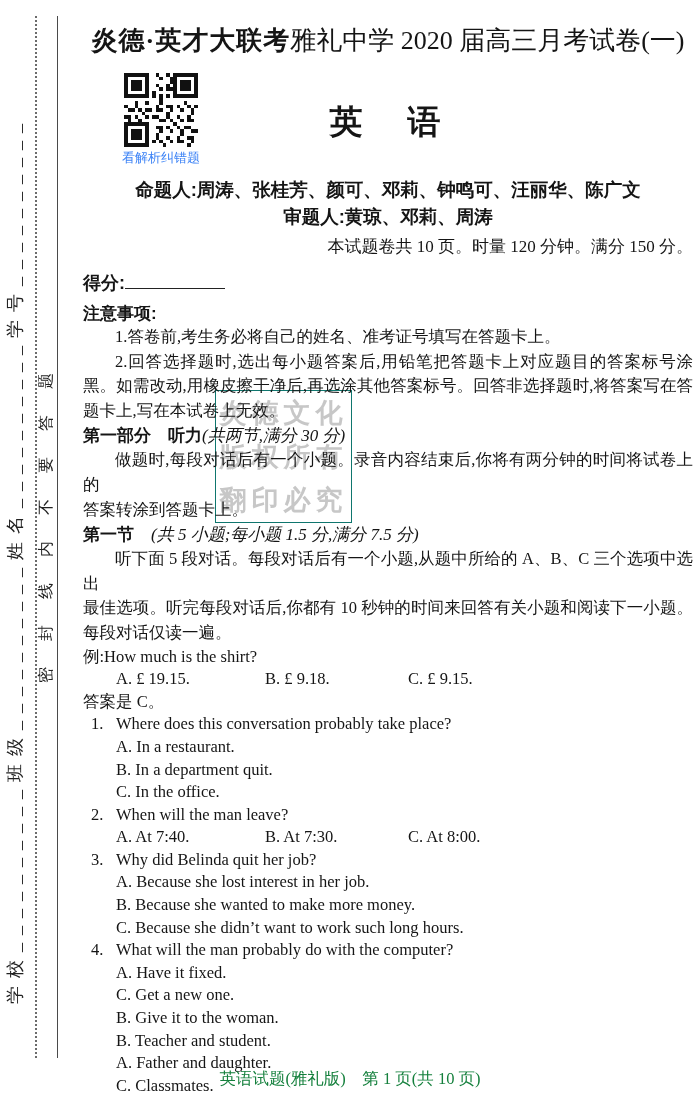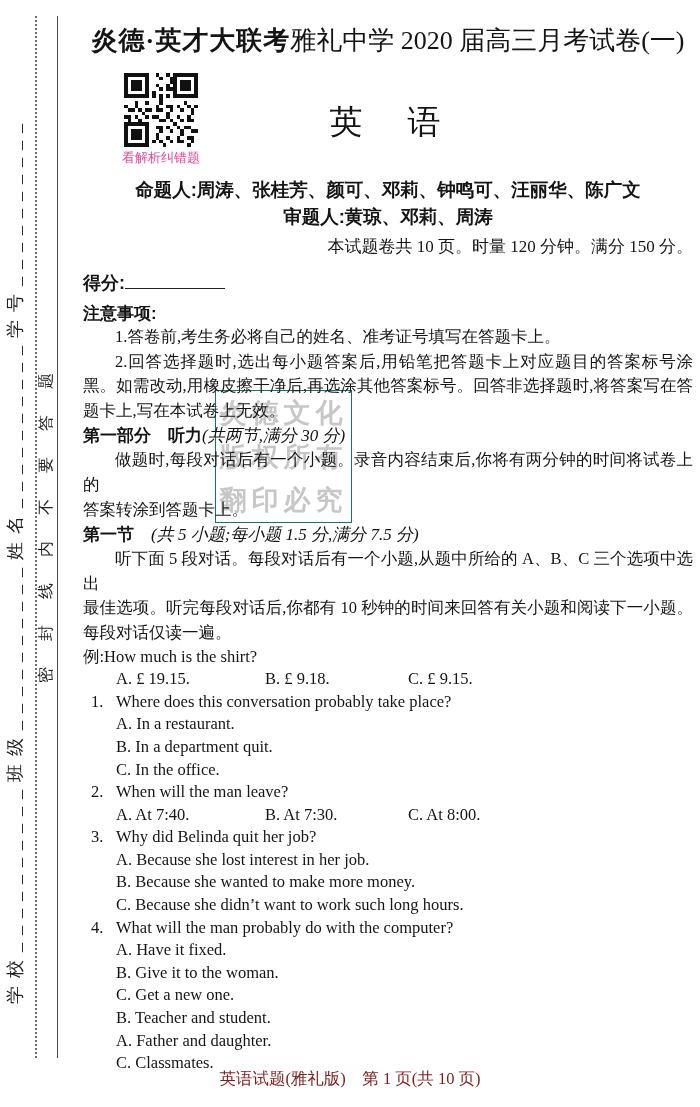--- a/index.html
+++ b/index.html
@@ -23,28 +23,28 @@
   
   .watermark { position:absolute; left:215px; top:390px; width:137px; height:133px;
                border:1px solid #0f766e; z-index:0; color:#c7c7c7;
                display:flex; flex-direction:column; justify-content:space-between;
                text-align:center; font-weight:700; padding:2px 0; box-sizing:border-box; }
   .watermark div { font-size:27px; line-height:40px; letter-spacing:5px; white-space:nowrap; }
 
   
   .qr-box { position:absolute; left:124px; top:73px; width:74px; height:74px; }
   .qr-caption { position:absolute; left:111px; top:149px; width:100px;
-                text-align:center; font-size:13px; color:#ec4899; }
+                text-align:center; font-size:13px; color:#3b82f6; }
 
   
   .content { position:relative; z-index:1; padding:0 7px 0 62px;margin-left:21px; }
   .title { margin-top:23px; font-size:26px; line-height:35px; text-align:center;
            white-space:nowrap; }
   .brand { font-weight:900; letter-spacing:1px; }
-  .subject { margin-top:44px; font-size:33px; line-height:40px; font-weight:400;
+  .subject { margin-top:44px; font-size:33px; line-height:40px; font-weight:700;
              text-align:center; letter-spacing:6px; }
   .setters,.reviewers { font-size:18.5px; line-height:27px; font-weight:700;
                         text-align:center; }
   .setters { margin-top:34px; }
   .info { margin-top:6px; font-size:17px; line-height:22px; text-align:right; }
   .score-row { margin-top:14px; line-height:22px; text-align:left;
                padding-right:10px; font-size:18px; font-weight:700; }
   .score-blank { display:inline-block; width:100px; height:5px;
                  border-bottom:1.6px solid #222; }
   .notice-head { margin-top:9px; font-size:17px; line-height:22px; font-weight:700; }
@@ -55,21 +55,21 @@
   .sec-head .b { font-weight:700; }
   .note { font-style:italic; }
   .q-sec { font-size:16.5px; line-height:22.6px; }
   .q-line { padding-left:8px; }
   .q-num { display:inline-block; width:25px; }
   .opt { padding-left:33px; }
   .opt-row { display:flex; padding-left:33px; }
   .opt-row .o1 { width:149px; } .opt-row .o2 { width:143px; }
 
   .footer { position:absolute; left:0; top:1068px; width:700px; text-align:center;
-            font-size:16.5px; color:#7f1d1d; z-index:1; }
+            font-size:16.5px; color:#15803d; z-index:1; }
 </style>
 </head>
 <body>
 
 <div class="page">
 
   <div class="rot v-fields">学校__________班级__________姓名__________学号__________</div>
   <div class="rot v-seal">密封线内不要答题</div>
   <div class="seal-dotted"></div>
   <div class="margin-solid"></div>
@@ -298,20 +298,21 @@
     <div class="bl">每段对话仅读一遍。</div>
 
     <div class="q-sec">
 
       <div>例:How much is the shirt?</div>
       <div class="opt-row">
         <span class="o1">A. £ 19.15.</span>
         <span class="o2">B. £ 9.18.</span>
         <span>C. £ 9.15.</span>
       </div>
+      <div>答案是 C。</div>
 
       <div>
         <div class="q-line"><span class="q-num">1.</span><span>Where does this conversation probably take place?</span></div>
         <div class="opt">A. In a restaurant.</div>
         <div class="opt">B. In a department quit.</div>
         <div class="opt">C. In the office.</div>
       </div>
 
       <div>
         <div class="q-line"><span class="q-num">2.</span><span>When will the man leave?</span></div>
@@ -325,22 +326,22 @@
       <div>
         <div class="q-line"><span class="q-num">3.</span><span>Why did Belinda quit her job?</span></div>
         <div class="opt">A. Because she lost interest in her job.</div>
         <div class="opt">B. Because she wanted to make more money.</div>
         <div class="opt">C. Because she didn’t want to work such long hours.</div>
       </div>
 
       <div>
         <div class="q-line"><span class="q-num">4.</span><span>What will the man probably do with the computer?</span></div>
         <div class="opt">A. Have it fixed.</div>
+        <div class="opt">C. Get a new one.</div>
         <div class="opt">B. Give it to the woman.</div>
-        <div class="opt">C. Get a new one.</div>
       </div>
 
       <div>
         <div class="opt">B. Teacher and student.</div>
         <div class="opt">A. Father and daughter.</div>
         <div class="opt">C. Classmates.</div>
       </div>
 
     </div>
   </div>

